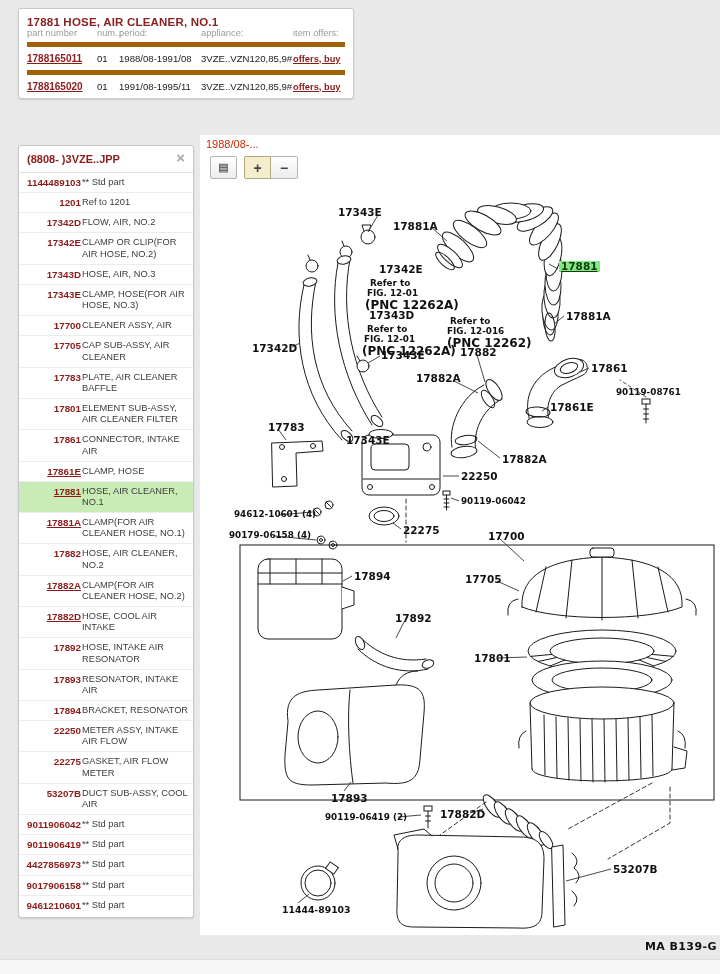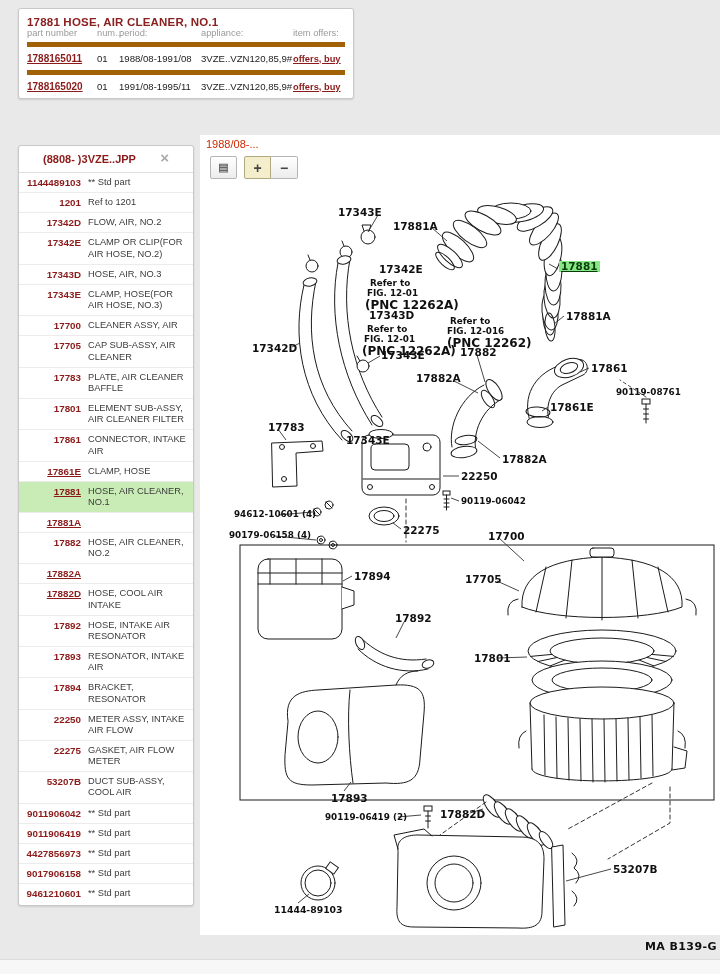--- a/index.html
+++ b/index.html
@@ -9,27 +9,27 @@
   
   #detail-card{left:18px;top:8px;width:336px;padding:7px 8px 0}
   #detail-card h1{font-size:11.5px;font-weight:600;color:#8b2020;letter-spacing:.2px;}
   .thead,.trow{display:grid;grid-template-columns:70px 22px 82px 92px 54px;align-items:center}
   .thead{color:#9a9a9a;font-size:9.3px;padding-bottom:4px}
   .trow{border-top:5px solid #a16207;padding:6px 0;font-size:9.6px;color:#222}
   .trow .pn{color:#8b1a1a;font-weight:bold;text-decoration:underline;font-size:10px;cursor:pointer}
   .trow .offers{color:#8b1a1a;font-weight:bold;text-decoration:underline;font-size:9.3px;cursor:pointer}
   
   #parts-panel{left:18px;top:145px;width:176px;padding-bottom:2px}
-  #parts-panel header{display:flex;align-items:flex-start;justify-content:space-between;padding:7px 24px;border-bottom:1px solid #e0e0e0}
+  #parts-panel header{display:flex;align-items:flex-start;justify-content:space-between;padding:7px 8px;border-bottom:1px solid #e0e0e0}
   #parts-panel .ptitle{font-size:11px;font-weight:bold;color:#8b1a1a}
   #parts-panel .close{color:#aaa;font-size:15px;font-weight:bold;line-height:10px;cursor:pointer}
   .prow{display:flex;border-bottom:1px solid #ececec;padding:4px 4px 4px 0}
   .prow:last-child{border-bottom:none}
   .prow.hl{background:#c9ecb6}
-  .pcode{width:62px;flex:none;text-align:right;margin-right:7px;color:#8b1a1a;font-size:9.8px;font-weight:bold;cursor:pointer}
+  .pcode{width:62px;flex:none;text-align:right;margin-right:1px;color:#8b1a1a;font-size:9.8px;font-weight:bold;cursor:pointer}
   .pcode.ul{text-decoration:underline}
   .pdesc{flex:1;font-size:9.3px;color:#3a3a3a;line-height:1.2}
   
   #viewer{position:absolute;left:200px;top:135px;width:520px;height:800px;background:#fff}
   #viewer .period{position:absolute;left:6px;top:3px;color:#cc2a00;font-size:11px}
   #viewer .toolbar{position:absolute;left:10px;top:21px;display:flex;z-index:5}
   .tbtn{width:27px;height:23px;border:1px solid #b5b5b5;background:linear-gradient(#fff,#ececec);font-size:14px;font-weight:bold;color:#444;display:flex;align-items:center;justify-content:center;cursor:pointer}
   #btn-list{border-radius:2px;margin-right:7px;font-size:11px;color:#666}
   #btn-zin{border-radius:2px 0 0 2px;background:#f5eecd;border-color:#b3a97e}
   #btn-zout{border-radius:0 2px 2px 0;border-left:none}
@@ -130,27 +130,29 @@
         <div class="prow">
         <a class="pcode ul">17861E</a>
         <span class="pdesc">CLAMP, HOSE</span>
       </div>
         <div class="prow hl">
         <a class="pcode ul">17881</a>
         <span class="pdesc">HOSE, AIR CLEANER, NO.1</span>
       </div>
         <div class="prow">
         <a class="pcode ul">17881A</a>
+        <span class="pdesc">CLAMP(FOR AIR CLEANER HOSE, NO.1)</span>
       </div>
         <div class="prow">
         <a class="pcode">17882</a>
         <span class="pdesc">HOSE, AIR CLEANER, NO.2</span>
       </div>
         <div class="prow">
         <a class="pcode ul">17882A</a>
+        <span class="pdesc">CLAMP(FOR AIR CLEANER HOSE, NO.2)</span>
       </div>
         <div class="prow">
         <a class="pcode ul">17882D</a>
         <span class="pdesc">HOSE, COOL AIR INTAKE</span>
       </div>
         <div class="prow">
         <a class="pcode">17892</a>
         <span class="pdesc">HOSE, INTAKE AIR RESONATOR</span>
       </div>
         <div class="prow">
@@ -469,18 +471,18 @@
     <span class="dl sm" style="left:29px;top:396px">90179-06158 (4)</span>
     <span class="dl" style="left:288px;top:396px">17700</span>
     <span class="dl" style="left:154px;top:436px">17894</span>
     <span class="dl" style="left:265px;top:439px">17705</span>
     <span class="dl" style="left:195px;top:478px">17892</span>
     <span class="dl" style="left:274px;top:518px">17801</span>
     <span class="dl" style="left:131px;top:658px">17893</span>
     <span class="dl sm" style="left:125px;top:678px">90119-06419 (2)</span>
     <span class="dl" style="left:240px;top:674px">17882D</span>
     <span class="dl" style="left:413px;top:729px">53207B</span>
-    <span class="dl sm2" style="left:74px;top:770px">11444-89103</span>
+    <span class="dl sm2" style="left:82px;top:770px">11444-89103</span>
     <span class="dl foot" style="left:445px;top:806px">MA B139-G</span>
   </section>
 
   <div id="bottom-strip"></div>
 </div>
 
 </body></html>

